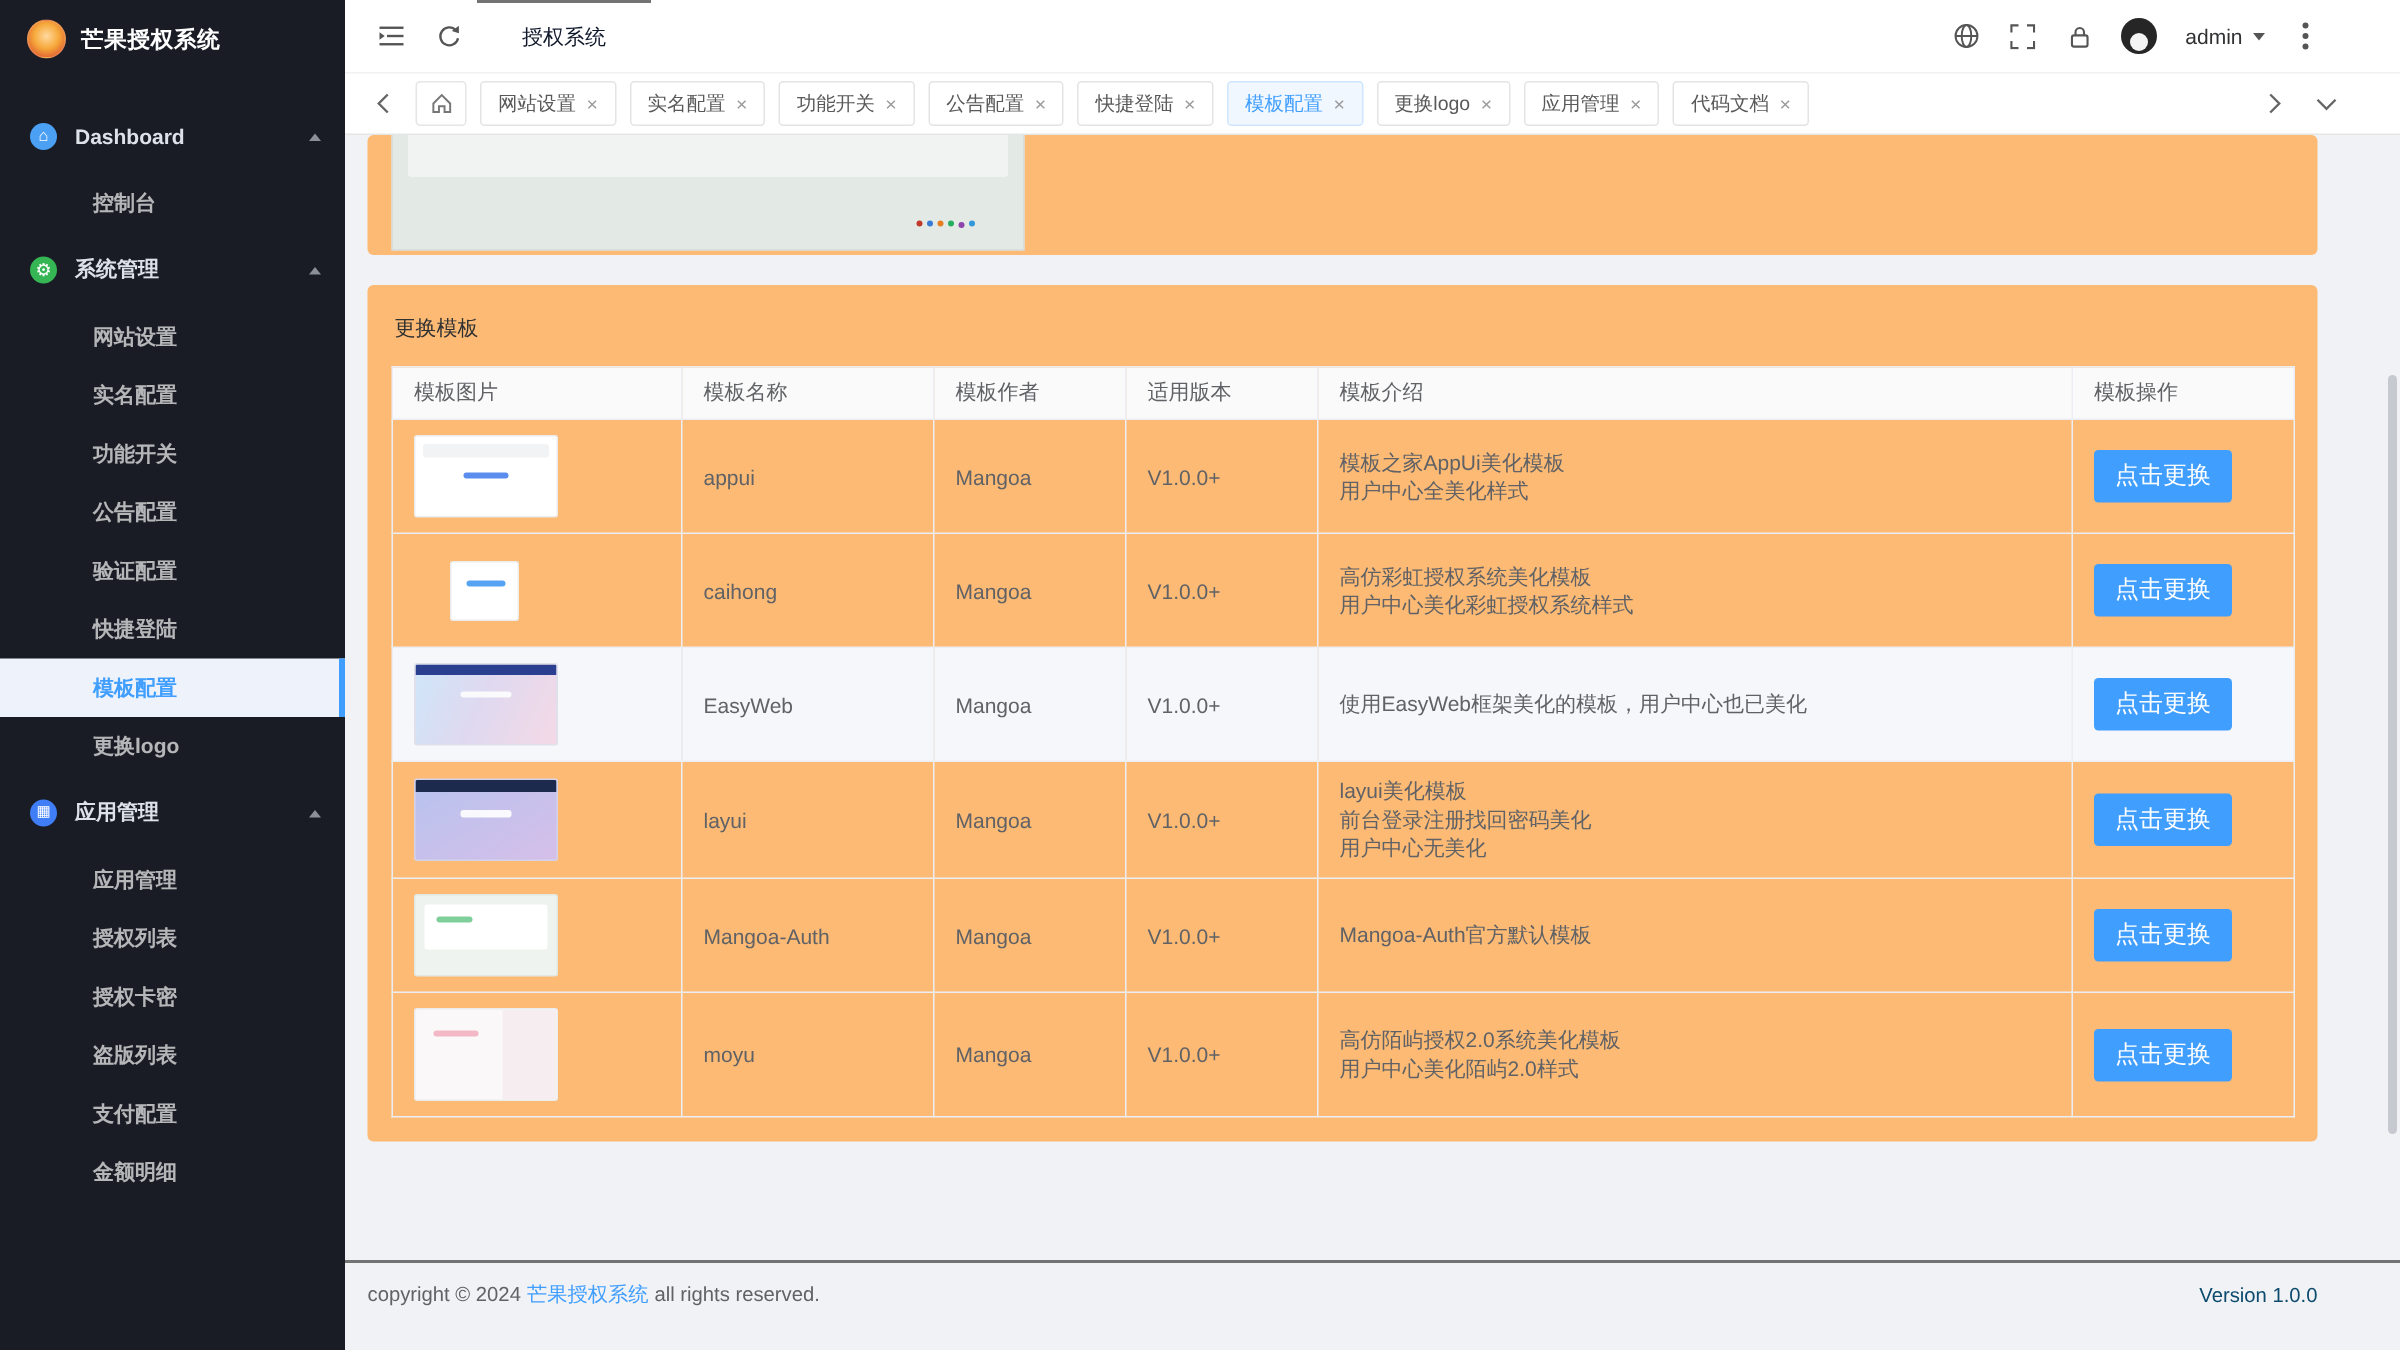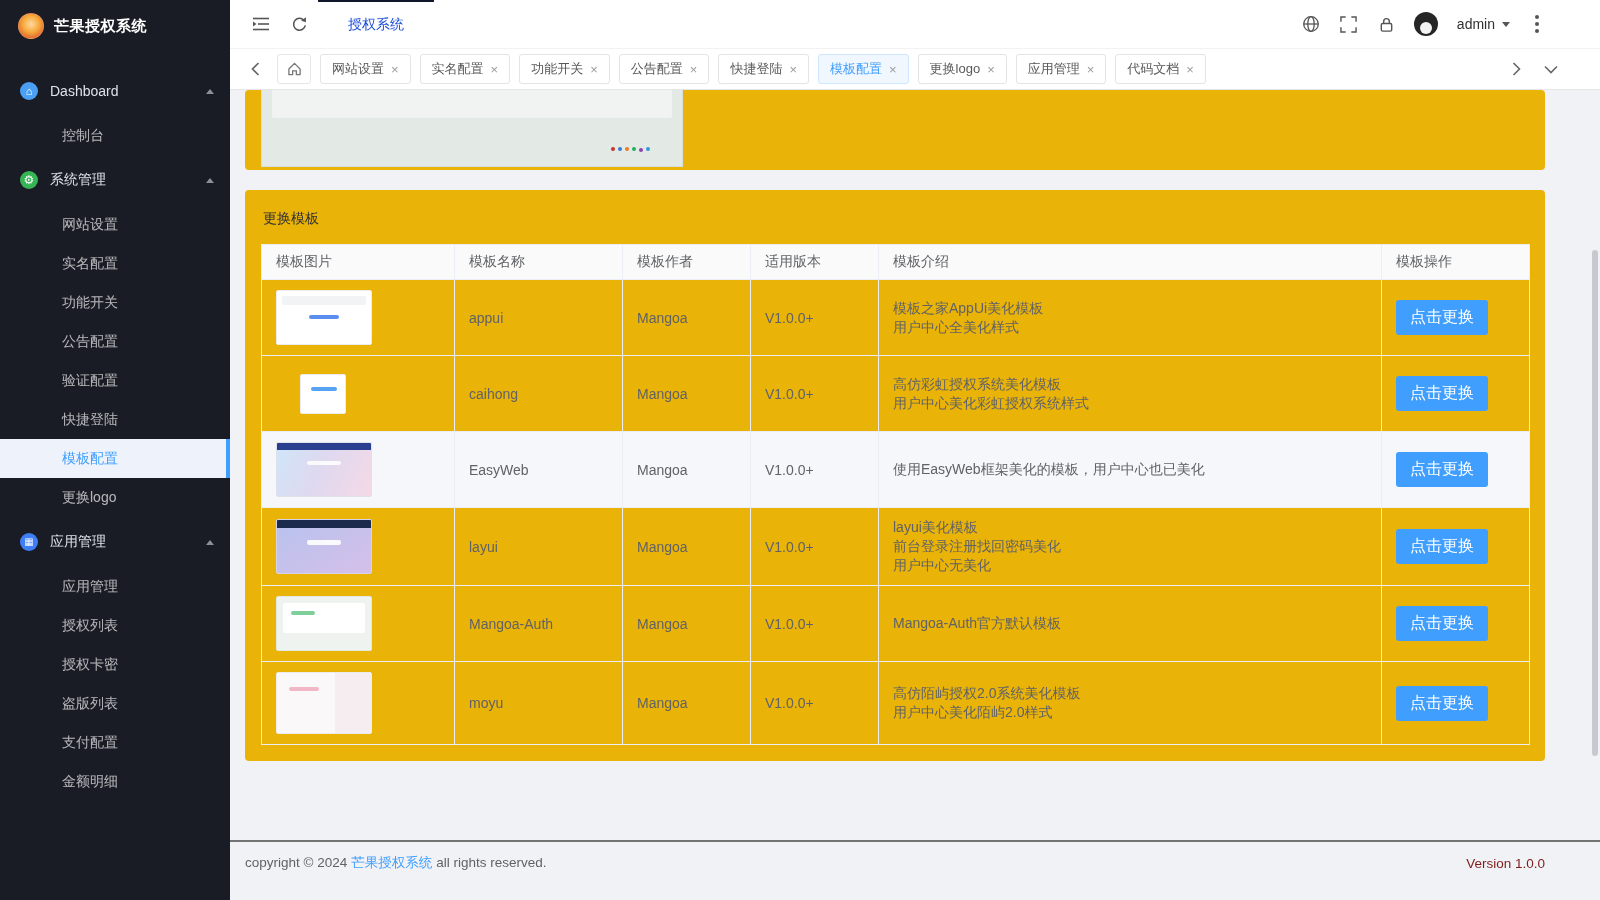--- a/index.html
+++ b/index.html
@@ -5,58 +5,58 @@
   * { margin:0; padding:0; box-sizing:border-box; }
   html,body { width:1600px; height:900px; overflow:hidden; }
   body { font-family:"Liberation Sans","DejaVu Sans",sans-serif; font-size:14px; color:#303133; background:#f0f2f5; }
   .app { display:flex; width:1600px; height:900px; }
 
   
   .sidebar { width:230px; background:#191c25; height:900px; flex:none; overflow:hidden; }
   .logo-row { height:52px; display:flex; align-items:center; padding-left:18px; gap:10px; }
   .logo-mark { width:26px; height:26px; border-radius:50%; background:radial-gradient(circle at 50% 42%, #ffd9a0 0%, #f6a93b 45%, #d43b2a 100%); border:1px solid rgba(255,255,255,.15); flex:none; }
   .logo-title { color:#ffffff; font-size:15px; font-weight:bold; letter-spacing:.5px; }
-  .menu { padding-top:14px; }
+  .menu { padding-top:14px;font-weight:bold; }
   .menu-section { height:50px; display:flex; align-items:center; padding:0 16px 0 20px; cursor:pointer; color:#dde1e8; }
   .menu-ico { width:18px; height:18px; border-radius:50%; flex:none; display:flex; align-items:center; justify-content:center; color:#fff; font-size:11px; line-height:1; }
   .ico-dashboard { background:#4ba0f4; } .ico-dashboard::before { content:"⌂"; }
   .ico-system { background:#36b555; } .ico-system::before { content:"⚙"; font-size:12px; }
   .ico-app { background:#3f7ef7; } .ico-app::before { content:"▦"; font-size:10px; }
   .ico-pay { background:#2fbdb3; } .ico-pay::before { content:"¥"; font-size:11px; }
   .menu-section .sec-label { margin-left:12px; font-size:14px; flex:1; }
   .caret-up { width:0; height:0; border-left:4px solid transparent; border-right:4px solid transparent; border-bottom:5px solid #8a8f99; }
   .submenu-item { height:39px; display:flex; align-items:center; padding-left:62px; color:rgba(255,255,255,.68); font-size:14px; cursor:pointer; }
   .submenu-item.active { background:#eef3fb; color:#409eff; border-right:4px solid #409eff; }
 
   
   .main-col { flex:1; display:flex; flex-direction:column; background:#f0f2f5; min-width:0; }
 
   .topbar { height:48px; background:#fff; display:flex; align-items:center; padding:0 44px 0 12px; }
   .icon-btn { width:38px; height:48px; display:flex; align-items:center; justify-content:center; cursor:pointer; color:#555; }
   .icon-btn svg { display:block; }
-  .topbar-tab { height:48px; display:flex; align-items:center; padding:0 30px; font-size:14px; color:#1d4ed8; border-top:2px solid #0f172a; cursor:pointer; }
+  .topbar-tab { height:48px; display:flex; align-items:center; padding:0 30px; font-size:14px; color:#0f172a; border-top:2px solid #737373; cursor:pointer; }
   .topbar-spacer { flex:1; }
   .user-box { display:flex; align-items:center; gap:7px; height:48px; padding:0 8px; cursor:pointer; }
   .avatar { width:24px; height:24px; border-radius:50%; background:#262626; position:relative; overflow:hidden; }
   .avatar::after { content:""; position:absolute; left:6px; top:10px; width:12px; height:12px; border-radius:50%; background:#f4f4f4; }
   .user-name { font-size:14px; color:#303133;margin-left:12px; }
   .caret-down { width:0; height:0; border-left:4px solid transparent; border-right:4px solid transparent; border-top:5px solid #555; }
   .kebab { width:4px; height:4px; border-radius:50%; background:#555; box-shadow:0 -7px 0 #555, 0 7px 0 #555; }
 
   .tabbar { height:42px; background:#fff; border-top:1px solid #f2f2f2; border-bottom:1px solid #e6e6e6; display:flex; align-items:center; gap:9px; padding:0 36px 0 12px; }
   .nav-arrow { width:26px; height:28px; display:flex; align-items:center; justify-content:center; cursor:pointer; color:#666; }
   .home-btn { width:34px; height:30px; display:flex; align-items:center; justify-content:center; border:1px solid #e6e6e6; border-radius:3px; cursor:pointer; background:#fff; }
   .tab-chip { height:30px; display:flex; align-items:center; gap:7px; padding:0 11px; background:#fff; border:1px solid #e4e4e4; border-radius:3px; font-size:13px; color:#595959; cursor:pointer; white-space:nowrap; }
   .tab-chip .tab-close { color:#9a9a9a; font-size:13px; line-height:1; }
   .tab-chip.active { color:#409eff; background:#f0f7ff; border-color:#cfe6ff; }
   .tabbar-spacer { flex:1; }
 
   
   .content { flex:1; padding:0 55px 0 15px; overflow:hidden; }
-  .card { background:#eab308; border-radius:4px; }
+  .card { background:#fdba74; border-radius:4px; }
   .card-preview { height:80px; position:relative; overflow:hidden; }
   .preview-img { position:absolute; left:16px; bottom:3px; width:422px; height:130px; background:#e3e9e5; border:1px solid #d8dedb; }
   .preview-img::before { content:""; position:absolute; left:10px; top:10px; right:10px; height:70px; background:rgba(255,255,255,.45); border-radius:2px; }
   .preview-img::after { content:""; position:absolute; right:60px; bottom:15px; width:4px; height:4px; border-radius:50%; background:#3a7bd5;
      box-shadow:7px 0 0 #e67e22, 14px 0 0 #27ae60, 21px 1px 0 #8e44ad, 28px 0 0 #3498db, -7px 0 0 #c0392b; }
   .card-table { margin-top:20px; padding:16px; }
   .card-title { font-size:14px; color:#303133; padding:4px 0 16px 2px; }
 
   table.tpl-table { width:100%; border-collapse:collapse; table-layout:fixed; }
   .tpl-table th, .tpl-table td { border:1px solid #ebeef5; font-size:14px; color:#606266; text-align:left; padding:10px 14px; vertical-align:middle; }
@@ -82,21 +82,21 @@
   .thumb-mangoa { background:#eef3ef; border-color:#e2e8e2; }
   .thumb-mangoa::before { content:""; position:absolute; top:6px; left:6px; right:6px; height:30px; background:#ffffff; border-radius:2px; }
   .thumb-mangoa::after { content:""; position:absolute; top:14px; left:14px; width:24px; height:4px; background:#7fcf9a; border-radius:2px; }
   .thumb-moyu { height:62px; background:#fbf8f9; }
   .thumb-moyu::before { content:""; position:absolute; top:0; right:0; bottom:0; width:36px; background:#f6edf0; }
   .thumb-moyu::after { content:""; position:absolute; top:14px; left:12px; width:30px; height:4px; background:#f2b8c6; border-radius:2px; }
 
   
   .footer { height:44px; border-top:2px solid #737373; display:flex; align-items:center; justify-content:space-between; padding:0 55px 0 15px; font-size:13.5px; color:#606266; background:#f0f2f5; }
   .footer a { color:#409eff; text-decoration:none; margin:0 4px; }
-  .footer-version { color:#7f1d1d; }
+  .footer-version { color:#0c4a6e; }
   .bottom-space { height:16px; background:#f0f2f5; }
 
   .v-scroll-thumb { position:fixed; right:2px; top:250px; width:6px; height:506px; background:#c6c9cf; border-radius:3px; }
 </style>
 </head>
 <body>
 
 <div class="app">
 
   <aside class="sidebar">

